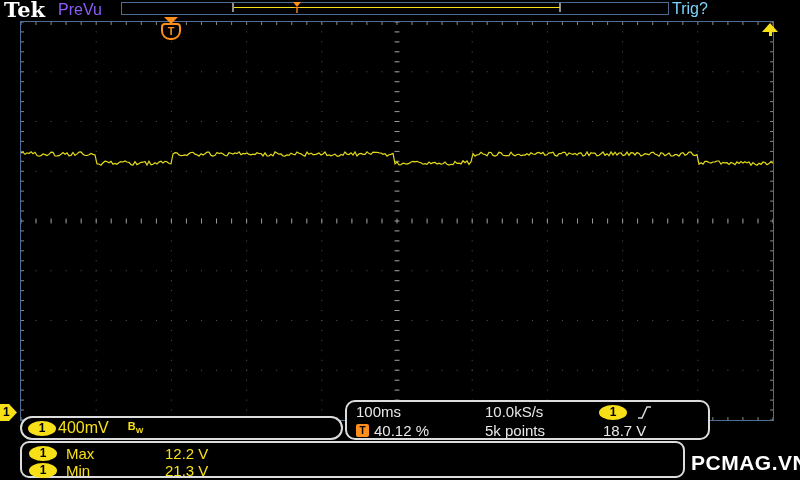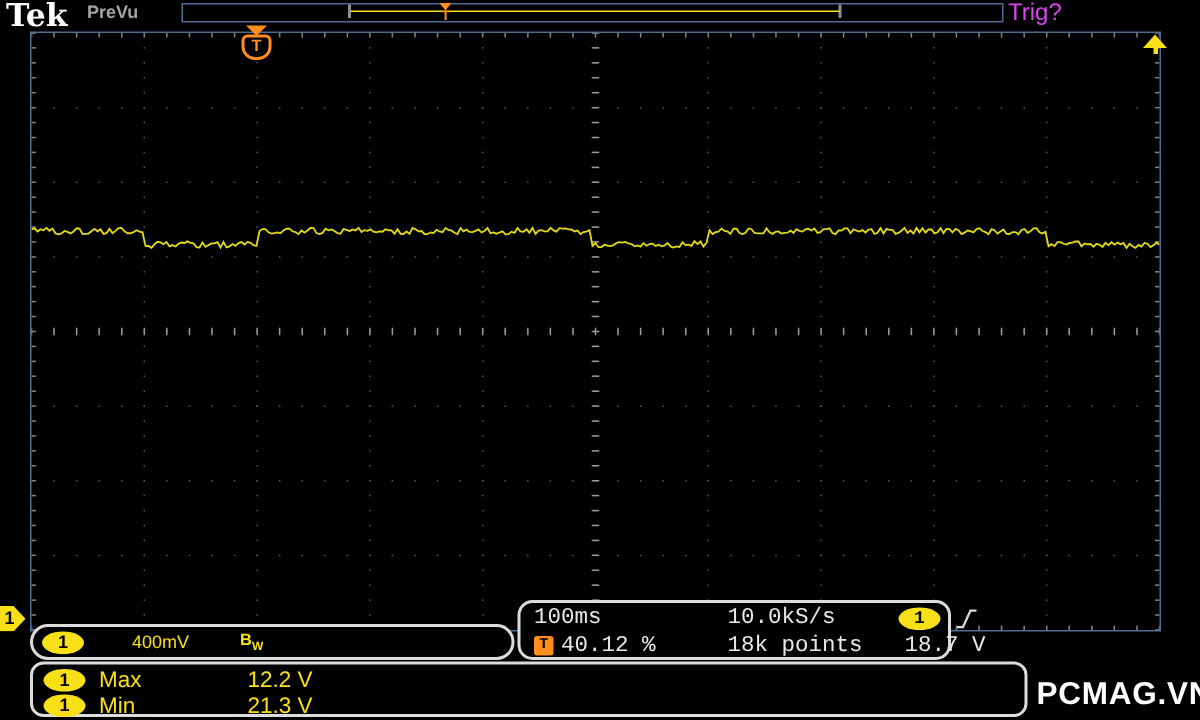--- a/index.html
+++ b/index.html
@@ -8,22 +8,22 @@
     font-family:"Liberation Sans", sans-serif;
     -webkit-font-smoothing:antialiased;
   }
   :root{
     --yellow:#f7e018; --orange:#ff8e1c; --frame:#4e6d94;
     --rowhite:#e8e8e8;
   }
   
   #tek-logo{position:absolute;left:4px;top:-3px;font-family:"DejaVu Serif",serif;
     font-weight:bold;font-size:21px;color:#fff;letter-spacing:0;}
-  #acq-mode{position:absolute;left:58px;top:1px;font-size:12px;color:#a3a3a3;font-weight:bold;}
-  #trig-status{position:absolute;left:672px;top:0px;font-size:16px;color:#d946ef;}
+  #acq-mode{position:absolute;left:58px;top:1px;font-size:16px;color:#8b5cf6;}
+  #trig-status{position:absolute;left:672px;top:0px;font-size:16px;color:#7dd3fc;}
   #record-bar{position:absolute;left:121px;top:2px;width:546px;height:11px;
     border:1px solid var(--frame);background:#000;}
   #record-line{position:absolute;left:112px;top:4px;width:326px;height:1px;background:var(--yellow);}
   .bracket{position:absolute;top:0;width:2px;height:9px;background:#8f8f8f;}
   .bracket.b1{left:110px;} .bracket.b2{left:437px;}
   #mini-trig{position:absolute;left:169px;top:-1px;width:12px;display:flex;
     flex-direction:column;align-items:center;}
   #mini-trig .tri{width:0;height:0;border-left:4px solid transparent;
     border-right:4px solid transparent;border-top:5px solid var(--orange);}
   #mini-trig .t{font-size:9px;line-height:8px;font-weight:bold;color:var(--orange);margin-top:-1px;}
@@ -50,24 +50,24 @@
   #ch1-tag{position:absolute;left:0;top:404px;width:17px;height:17px;
     background:var(--yellow);z-index:4;
     clip-path:polygon(0 0,9px 0,17px 8.5px,9px 17px,0 17px);
     color:#000;font-size:12px;font-weight:bold;line-height:17px;padding-left:3px;box-sizing:border-box;}
   
   .robox{position:absolute;background:#000;border:2px solid #dcdcdc;box-sizing:border-box;z-index:5;}
   #ch-box{left:20px;top:416px;width:323px;height:24px;border-radius:12px;
     display:flex;align-items:center;padding-left:6px;}
   .oval{width:28px;height:15px;background:var(--yellow);border-radius:50%;
     color:#000;font-size:12px;font-weight:bold;line-height:15px;text-align:center;flex:none;}
-  #ch-scale{color:var(--yellow);font-size:12px;margin-left:32px;}
-  #bw-ind{color:var(--yellow);font-size:11px;font-weight:bold;margin-left:34px;}
+  #ch-scale{color:var(--yellow);font-size:16px;margin-left:2px;}
+  #bw-ind{color:var(--yellow);font-size:11px;font-weight:bold;margin-left:19px;}
   #bw-ind sub{font-size:8px;}
-  #h-box{left:345px;top:400px;width:289px;height:40px;border-radius:10px;font-family:Liberation Mono, monospace;}
+  #h-box{left:345px;top:400px;width:365px;height:40px;border-radius:10px;}
   #h-box .txt{position:absolute;font-size:15px;color:var(--rowhite);white-space:nowrap;}
   #tb{left:9px;top:1px;} #sr{left:138px;top:1px;text-align:center;}
   #src-badge{position:absolute;left:252px;top:3px;}
   #slope-icon{position:absolute;left:290px;top:3px;}
   #t-badge{position:absolute;left:9px;top:22px;width:13px;height:13px;background:var(--orange);
     border-radius:2px;color:#000;font-size:10px;font-weight:bold;line-height:13px;text-align:center;}
   #t-pos{left:27px;top:20px;color:var(--orange);}
   #pts{left:138px;top:20px;} #t-level{left:256px;top:20px;}
   #meas-box{left:20px;top:441px;width:665px;height:37px;border-radius:9px;}
   .meas-row{position:absolute;left:0;width:100%;height:17px;}
@@ -1306,21 +1306,21 @@
 
 <div id="h-box" class="robox">
   <span id="tb" class="txt">100ms</span>
   <span id="sr" class="txt">10.0kS/s</span>
   <span id="src-badge" class="oval">1</span>
   <svg id="slope-icon" width="16" height="15" viewBox="0 0 16 15">
     <path d="M1 13 H5 L10 2 H14" stroke="#d8d8d8" fill="none" stroke-width="1.5"></path>
   </svg>
   <span id="t-badge">T</span>
   <span id="t-pos" class="txt">40.12 %</span>
-  <span id="pts" class="txt">18k points</span>
+  <span id="pts" class="txt">5k points</span>
   <span id="t-level" class="txt">18.7 V</span>
 </div>
 
 <div id="meas-box" class="robox">
   <div id="meas-row-0" class="meas-row">
     <span class="oval">1</span>
     <span class="meas-name">Max</span>
     <span class="meas-val">12.2 V</span>
   </div>
   <div id="meas-row-1" class="meas-row">

